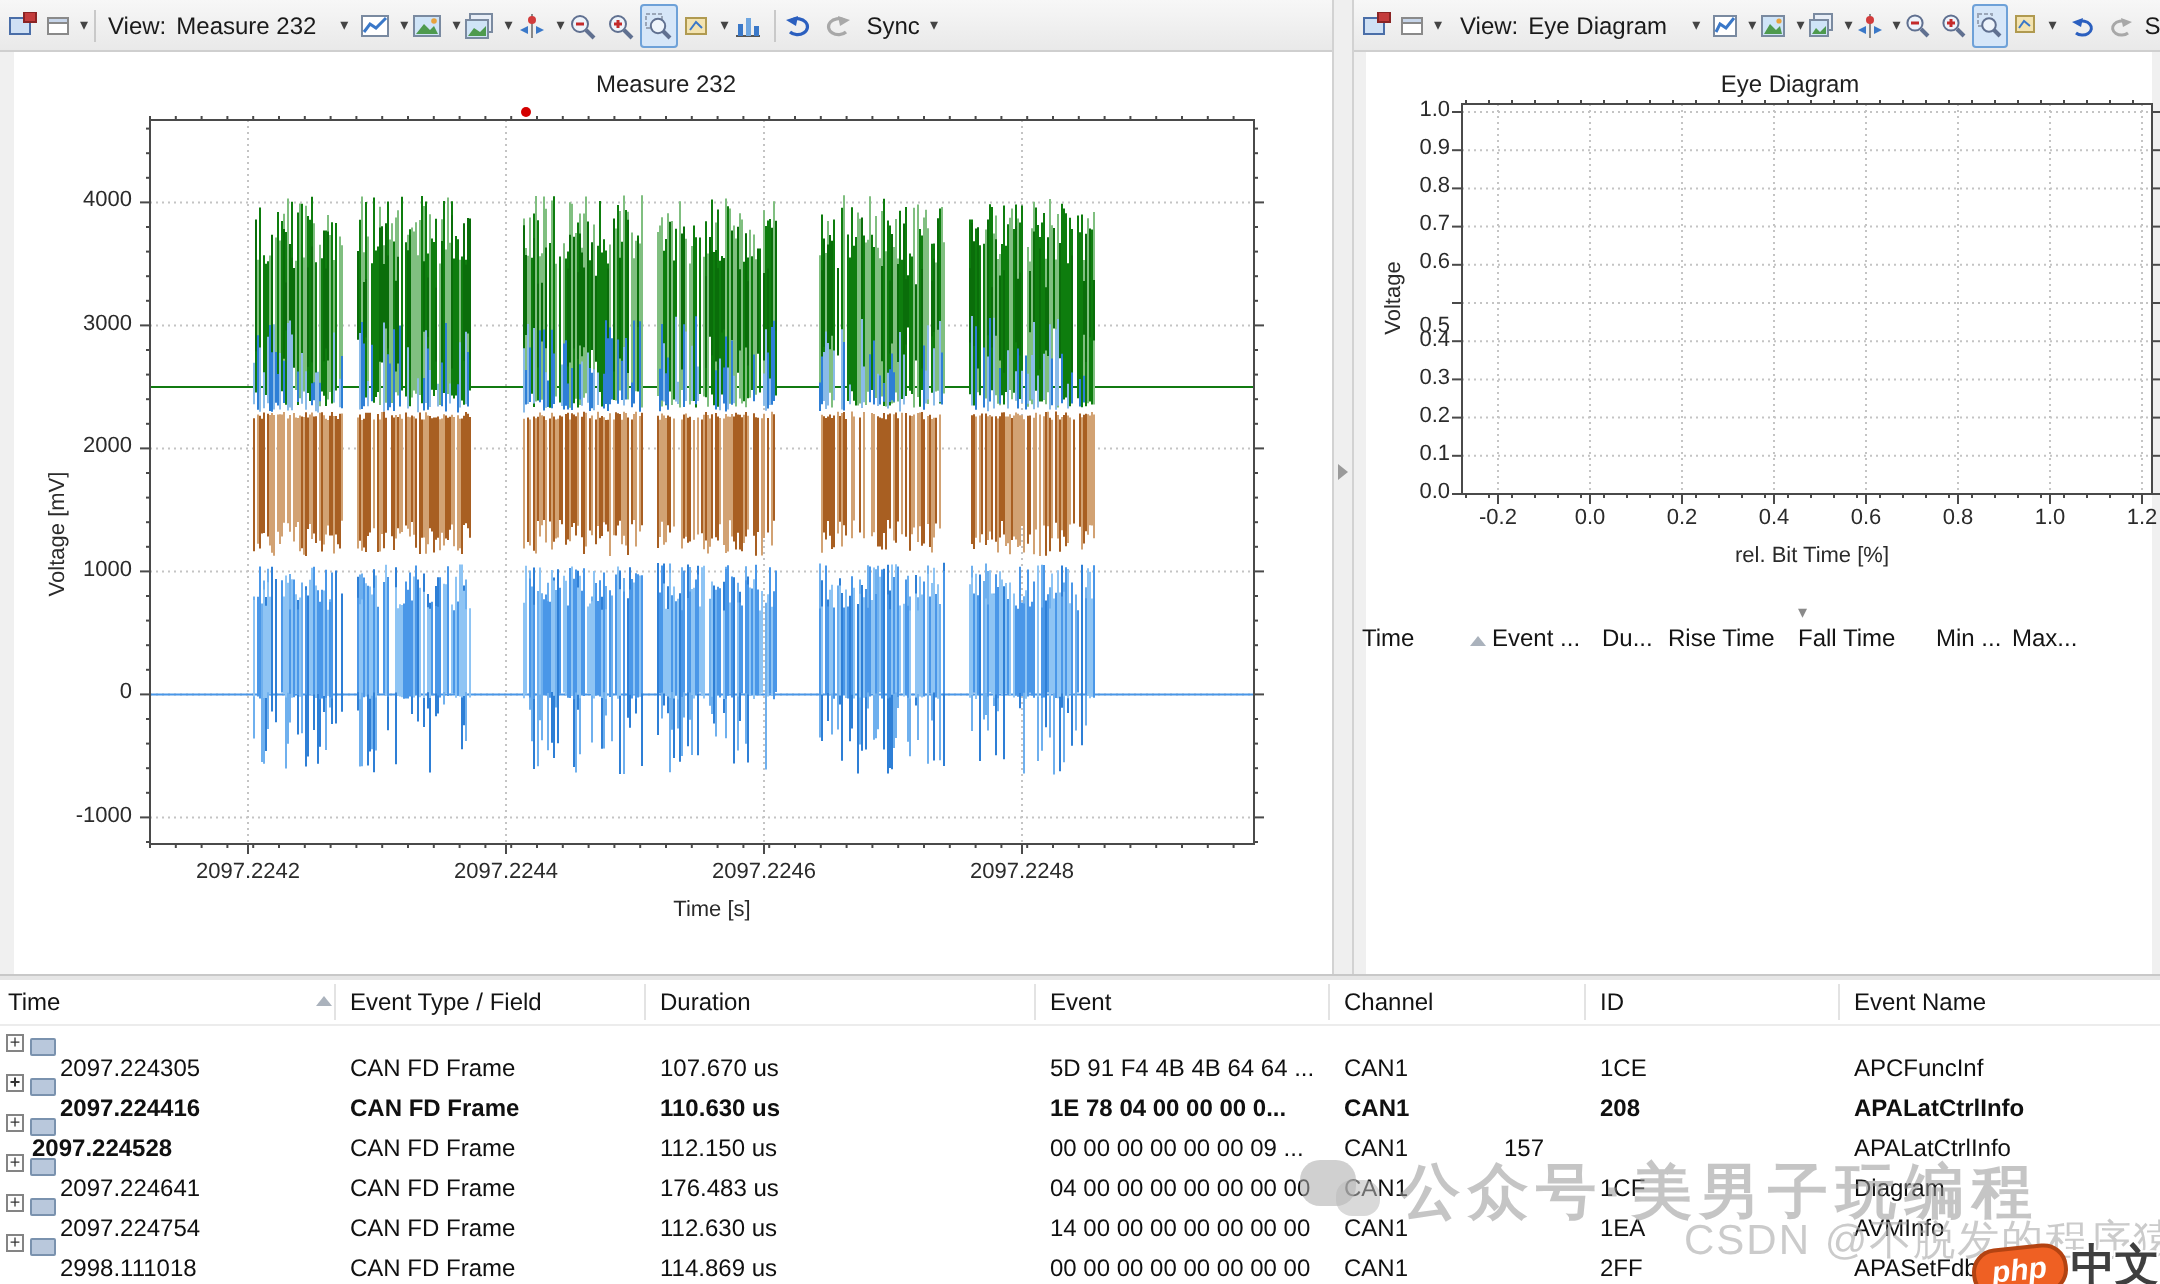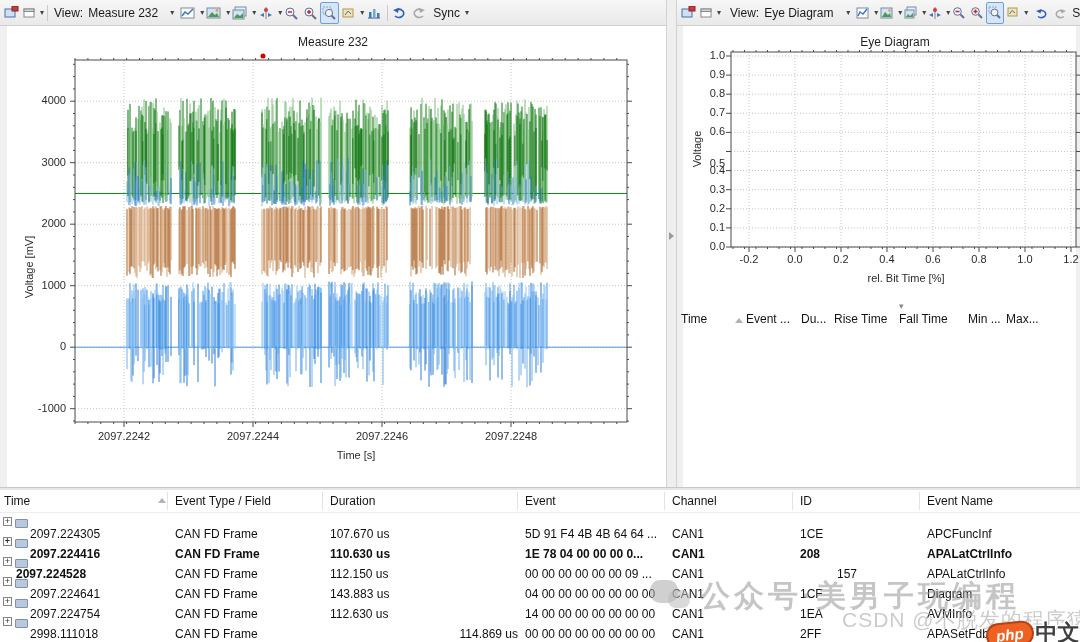--- a/index.html
+++ b/index.html
@@ -1935,29 +1935,29 @@
         <div class="c" style="left: 927px; width: 150px;">APALatCtrlInfo</div>
       </div>
       <div class="bt-row" style="top: 62px;">
         <div class="expander">+</div>
         <div class="msgicon"></div>
         <div class="c" style="left: 16px; width: 128px; font-weight: bold;">2097.224528</div>
         <div class="c" style="left: 175px; width: 148px;">CAN FD Frame</div>
         <div class="c" style="left: 330px; width: 188px;">112.150 us</div>
         <div class="c" style="left: 525px; width: 140px;">00 00 00 00 00 00 09 ...</div>
         <div class="c" style="left: 672px; width: 120px;">CAN1</div>
-        <div class="c" style="left: 837px; width: 120px;">157</div>
+        <div class="c" style="left: 752px; width: 120px;">157</div>
         <div class="c" style="left: 927px; width: 150px;">APALatCtrlInfo</div>
       </div>
       <div class="bt-row" style="top: 82px;">
         <div class="expander">+</div>
         <div class="msgicon"></div>
         <div class="c" style="left: 30px; width: 128px;">2097.224641</div>
         <div class="c" style="left: 175px; width: 148px;">CAN FD Frame</div>
-        <div class="c" style="left: 330px; width: 188px;">143.883 us</div>
+        <div class="c" style="left: 330px; width: 188px;">176.483 us</div>
         <div class="c" style="left: 525px; width: 140px;">04 00 00 00 00 00 00 00</div>
         <div class="c" style="left: 672px; width: 120px;">CAN1</div>
         <div class="c" style="left: 800px; width: 120px;">1CF</div>
         <div class="c" style="left: 927px; width: 150px;">Diagram</div>
       </div>
       <div class="bt-row" style="top: 102px;">
         <div class="expander">+</div>
         <div class="msgicon"></div>
         <div class="c" style="left: 30px; width: 128px;">2097.224754</div>
         <div class="c" style="left: 175px; width: 148px;">CAN FD Frame</div>
@@ -1965,21 +1965,21 @@
         <div class="c" style="left: 525px; width: 140px;">14 00 00 00 00 00 00 00</div>
         <div class="c" style="left: 672px; width: 120px;">CAN1</div>
         <div class="c" style="left: 800px; width: 120px;">1EA</div>
         <div class="c" style="left: 927px; width: 150px;">AVMInfo</div>
       </div>
       <div class="bt-row" style="top: 122px;">
         <div class="expander">+</div>
         <div class="msgicon"></div>
         <div class="c" style="left: 30px; width: 128px;">2998.111018</div>
         <div class="c" style="left: 175px; width: 148px;">CAN FD Frame</div>
-        <div class="c" style="left: 330px; width: 188px; text-align: right;">114.869 us</div>
+        <div class="c" style="left: 330px; width: 188px;">114.869 us</div>
         <div class="c" style="left: 525px; width: 140px;">00 00 00 00 00 00 00 00</div>
         <div class="c" style="left: 672px; width: 120px;">CAN1</div>
         <div class="c" style="left: 800px; width: 120px;">2FF</div>
         <div class="c" style="left: 927px; width: 150px;">APASetFdbck</div>
       </div>
     </div>
 </div>
 
 <div class="wm wm-wechat">
     <div class="b1"></div>

